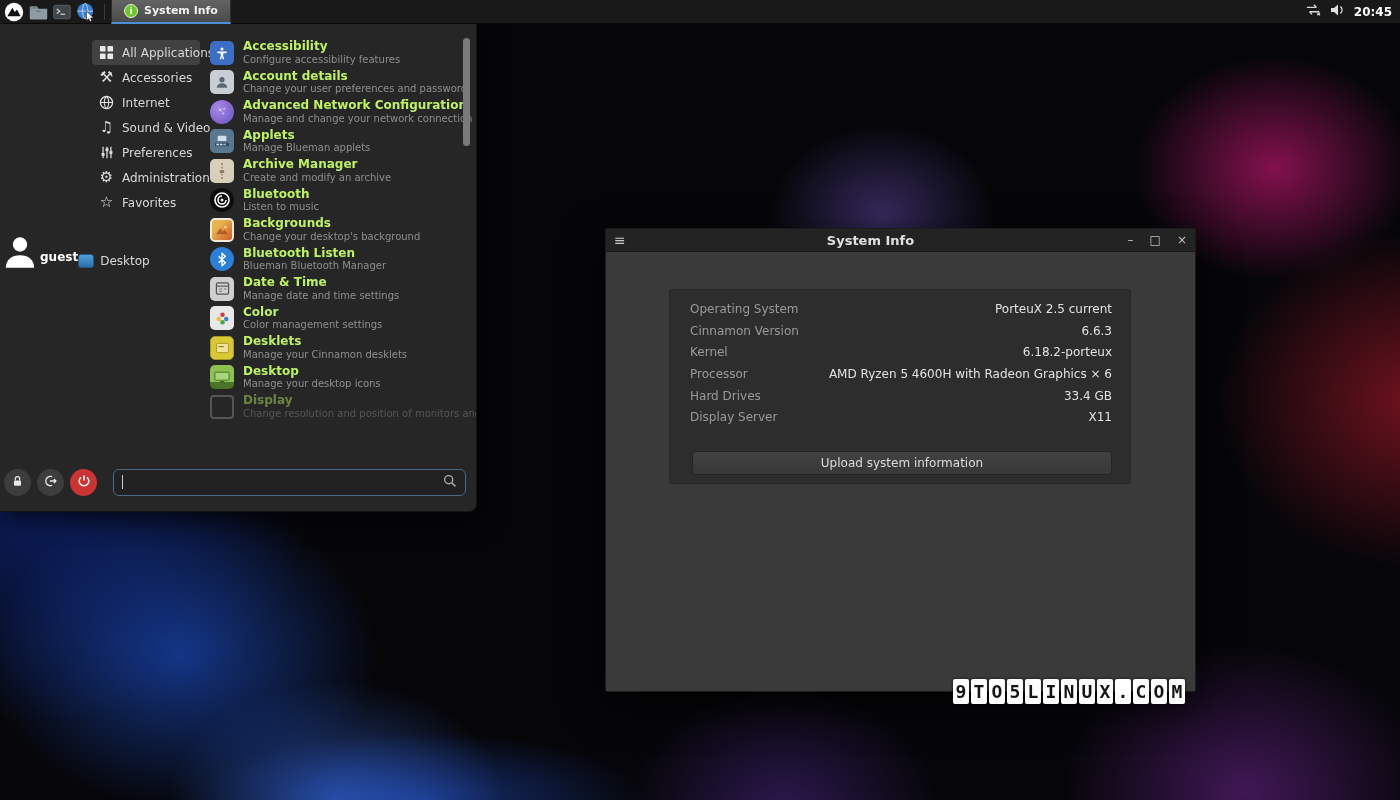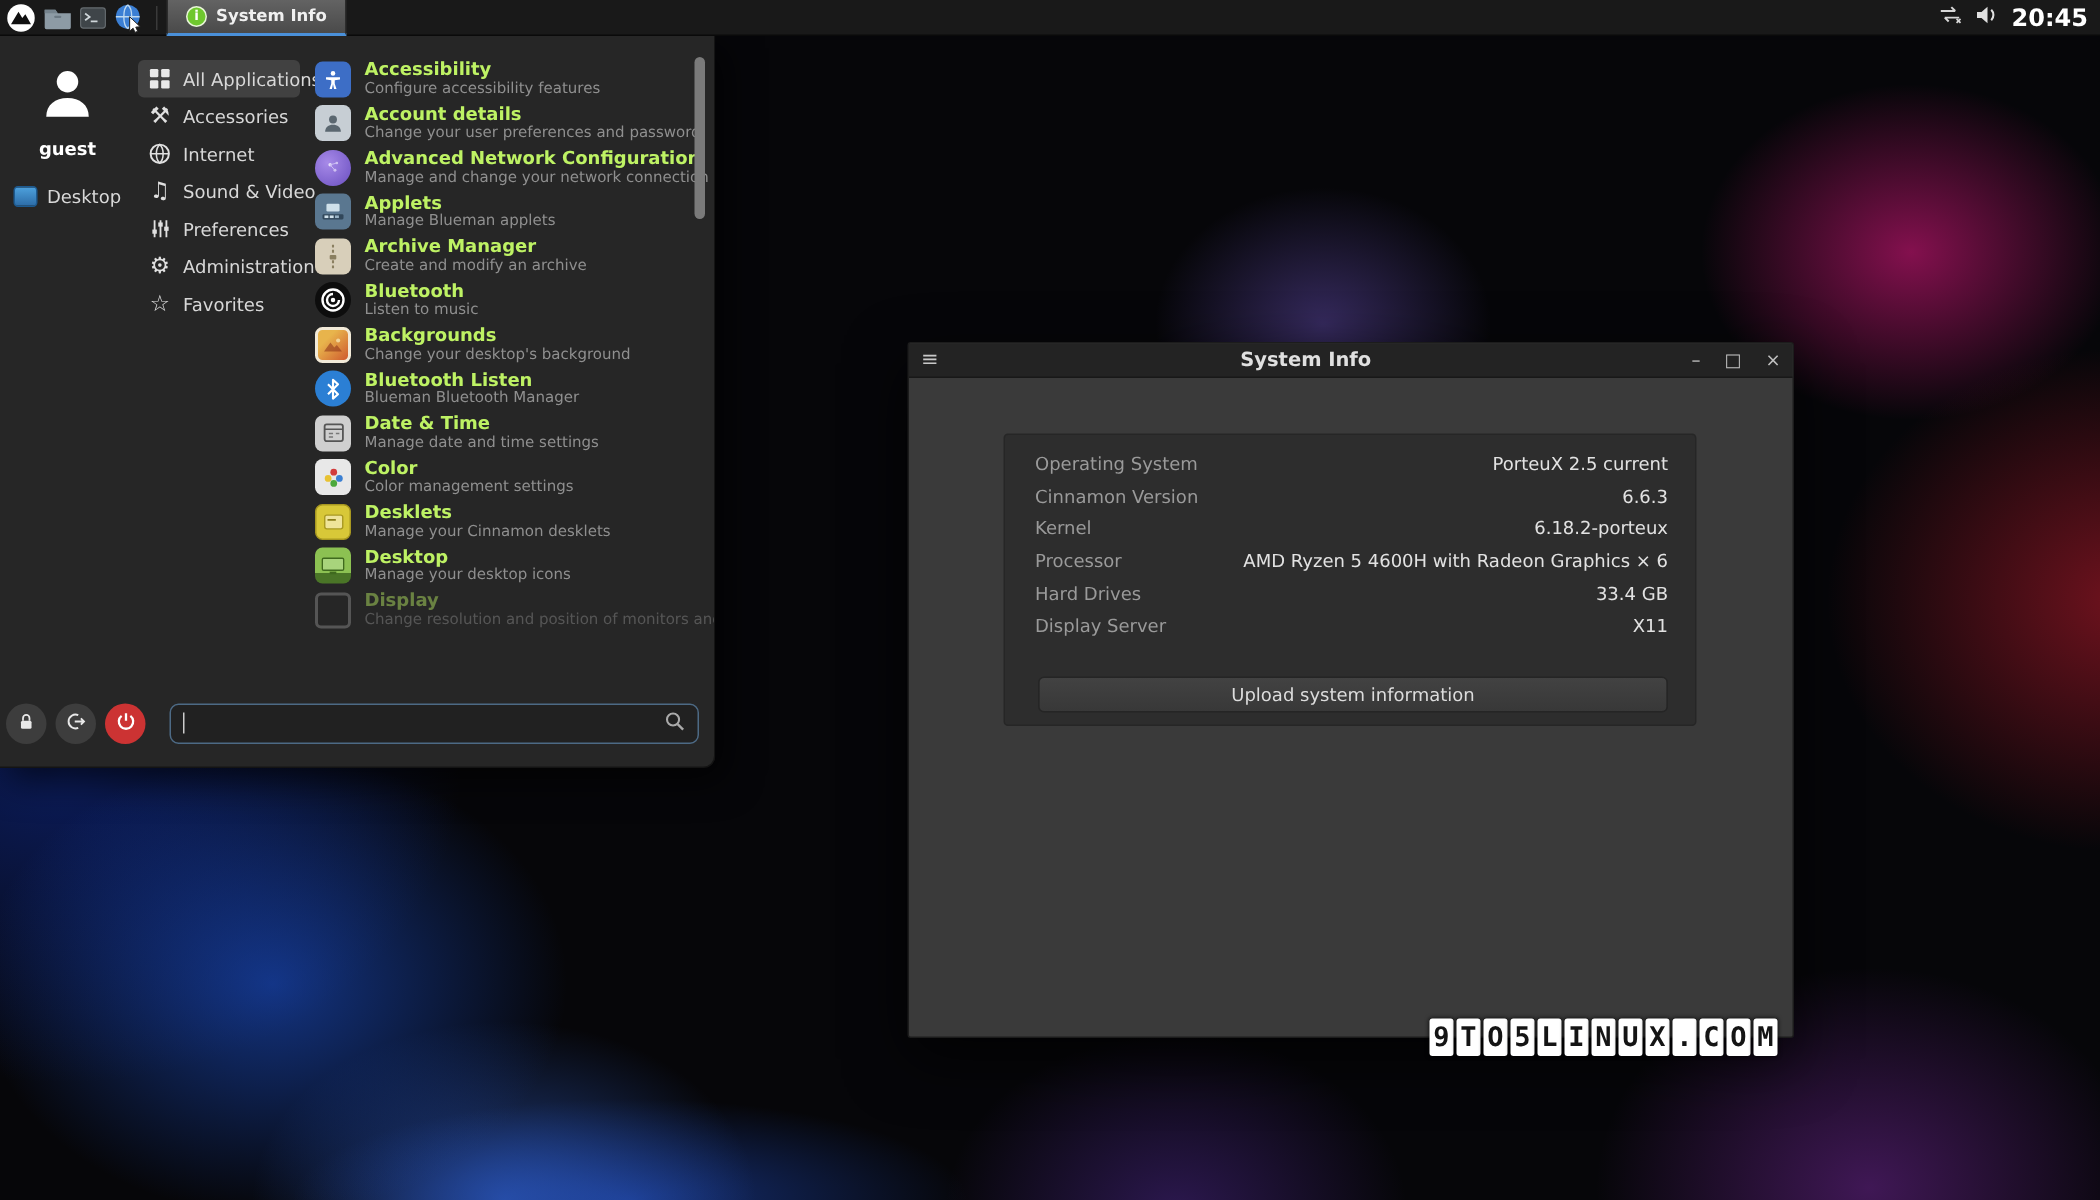--- a/index.html
+++ b/index.html
@@ -35,34 +35,34 @@
     height:24px; display:flex; align-items:center; gap:6px; padding:0 12px;
     background:linear-gradient(#636363,#4a4a4a);
     border-left:1px solid #2c2c2c; border-right:1px solid #2c2c2c;
     border-bottom:2px solid #4a90d9;
     color:#f0f0f0; font-size:11px; font-weight:bold;
   }
   .task-icon { width:14px; height:14px; border-radius:50%; background:#6fc72e;
     display:flex; align-items:center; justify-content:center;
     color:#fff; font-size:9px; font-weight:bold; border:1px solid #e8f5d8; }
   .tray { margin-left:auto; display:flex; align-items:center; gap:8px; padding-right:8px; height:100%; }
-  .clock { color:#ffffff; font-size:16px; font-weight:bold; }
+  .clock { color:#ffffff; font-size:12px; font-weight:bold; }
 
   
   .menu {
     position:absolute; left:0; top:24px; width:477px; height:488px;
     background:#262626; z-index:40;
     border-right:1px solid #141414; border-bottom:1px solid #141414;
     border-radius:0 0 8px 0;
     box-shadow:6px 8px 24px rgba(0,0,0,0.65);
     display:flex; flex-direction:column;
   }
   .menu-main { flex:1; display:flex; min-height:0; }
 
-  .fav-col { width:90px; display:flex; flex-direction:column; align-items:center; padding-top:18px; }
+  .fav-col { width:90px; display:flex; align-items:center; padding-top:18px; }
   .avatar { width:40px; height:40px; }
   .user-name { color:#ffffff; font-size:12px; font-weight:bold; margin-top:10px; }
   .place-item { display:flex; align-items:center; gap:6px; margin-top:18px; cursor:default; }
   .place-icon { width:16px; height:14px; border-radius:3px; background:linear-gradient(#4da0dc,#2d6da8); border:1px solid #1d5a90; }
   .place-label { color:#d8d8d8; font-size:12px; }
 
   .cat-col { width:112px; padding-top:16px; }
   .cat-item { display:flex; align-items:center; gap:7px; height:25px; padding:0 6px; margin:0 2px; border-radius:4px; color:#d8d8d8; font-size:12px; white-space:nowrap; }
   .cat-item.selected { background:#414141; }
   .cat-icon { width:17px; height:17px; display:flex; align-items:center; justify-content:center; color:#e0e0e0; font-size:15px; line-height:1; flex:0 0 auto; }

